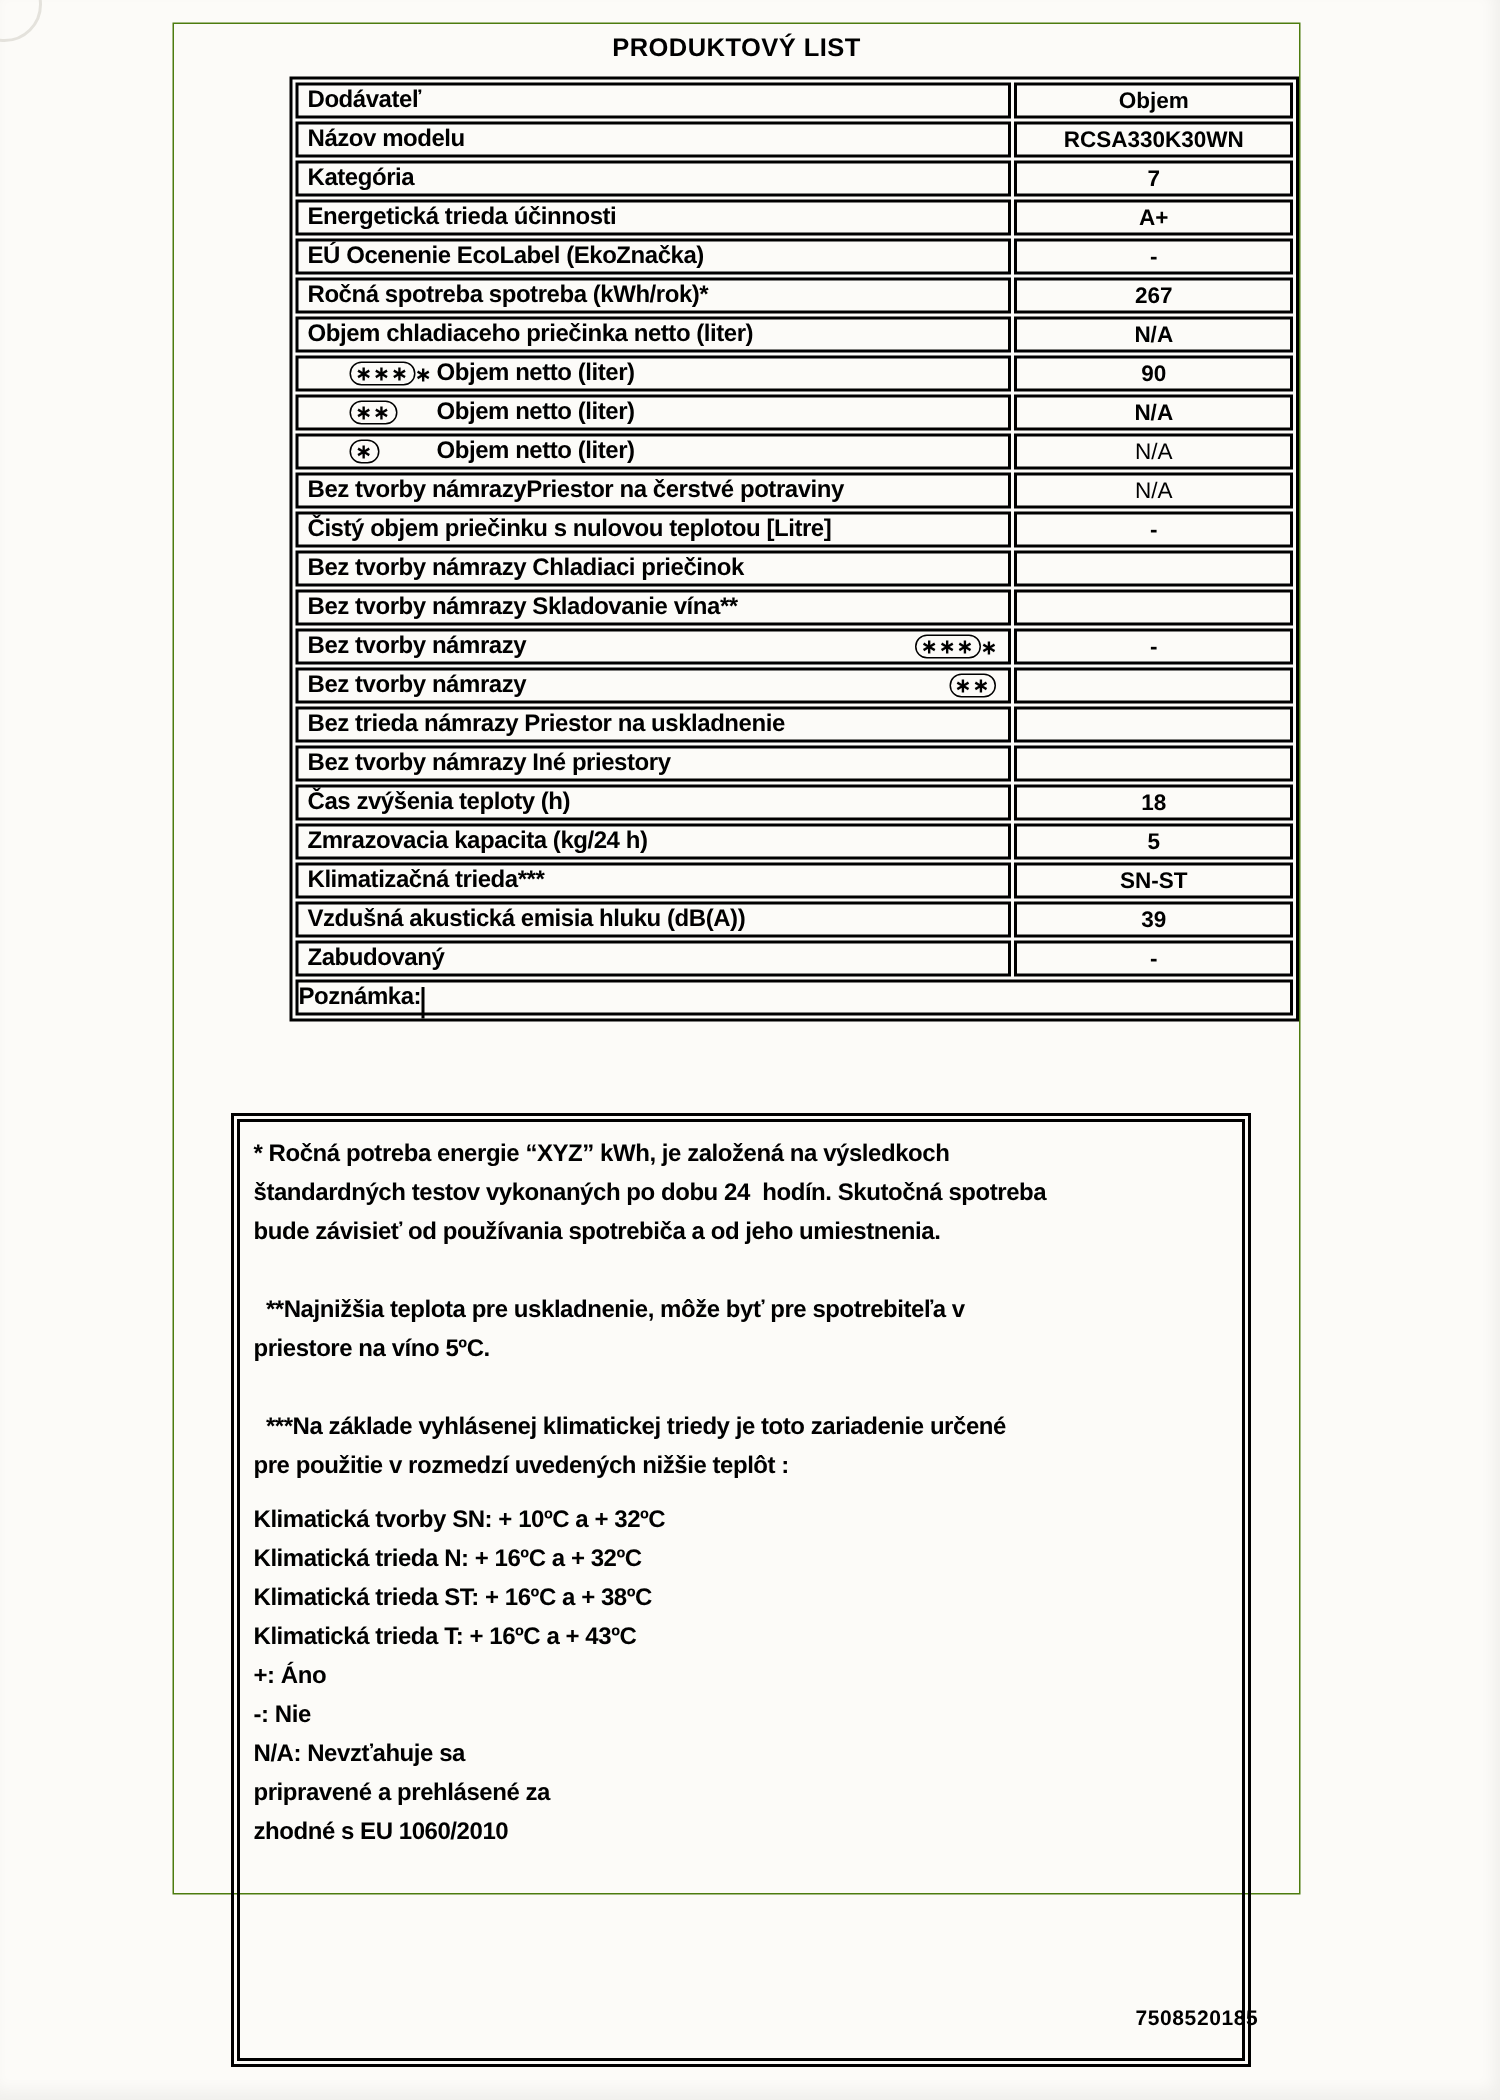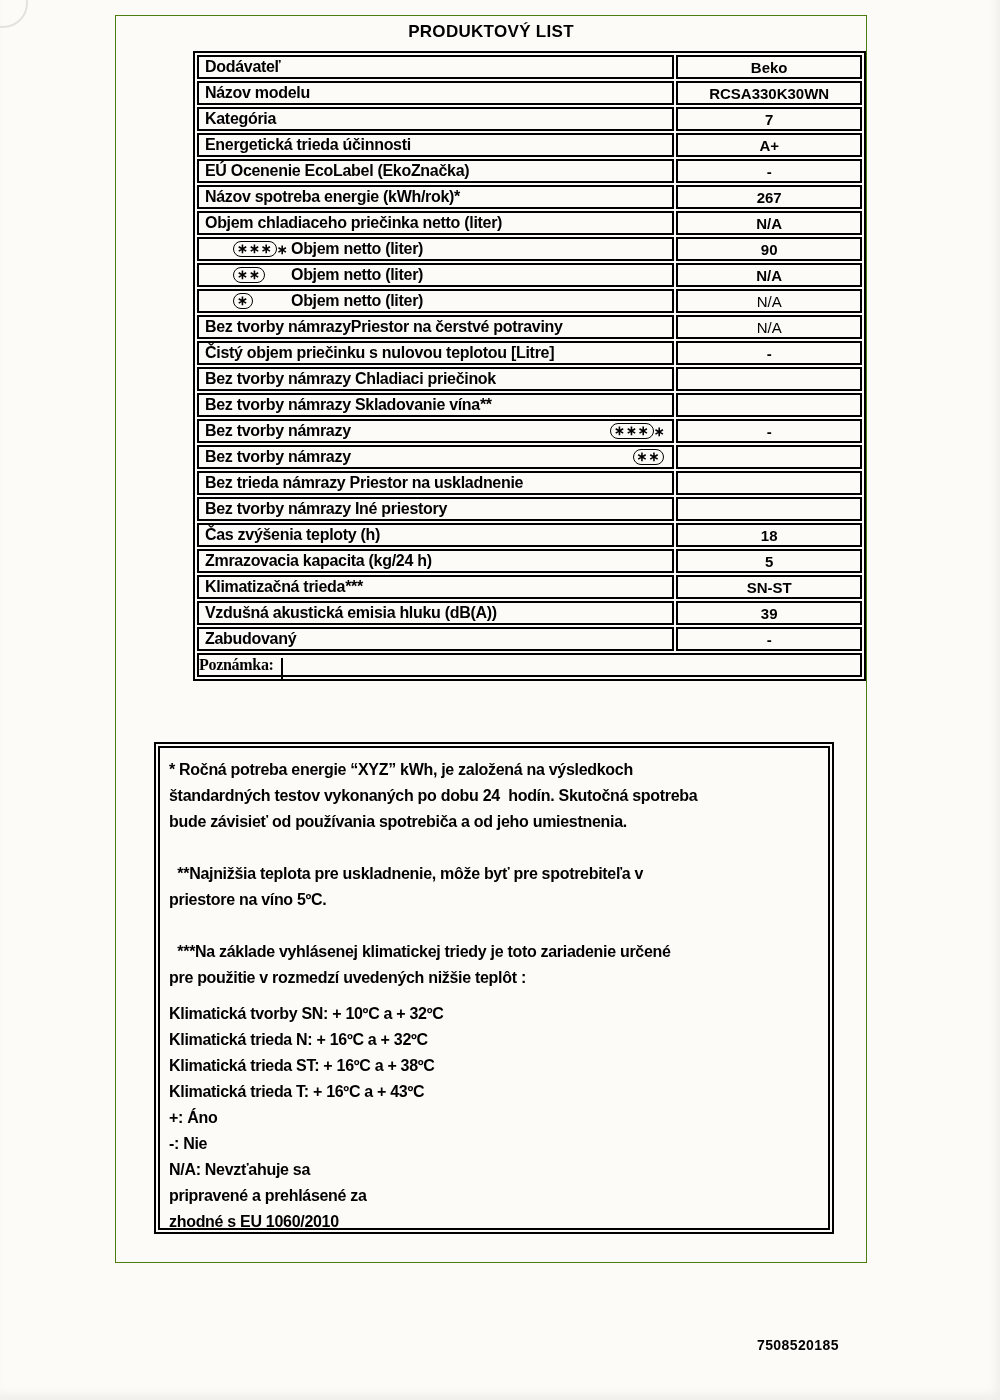--- a/index.html
+++ b/index.html
@@ -71,29 +71,28 @@
     font-size:13px; line-height:13px;
     font-weight:bold; letter-spacing:1px;
   }
   .star-out { font-size:13px; font-weight:bold; line-height:13px; }
   .star-right { margin-right:3px; }
   td.poz-cell {
     position:relative;
     height:26px;
     font-weight:bold; font-size:16px; letter-spacing:-0.3px;
     padding-left:6px;
-    font-family:Liberation Serif, serif;
   }
   .caret {
     position:absolute; left:82px; top:3px;
     width:2px; height:21px; background:#000;
   }
   .notes-box {
     position:absolute; left:38px; top:726px;
-    width:680px; height:492px;
+    width:680px; height:636px;
     border:2px solid #000;
     box-sizing:border-box;
   }
   .notes-inner {
     position:absolute; left:2px; top:2px; right:2px; bottom:2px;
     border:2px solid #000;
     padding:9px 4px 0 9px;
     overflow:hidden;
   }
   .note-line {
@@ -118,21 +117,21 @@
   <div class="outer-border">
     <div class="title">PRODUKTOVÝ LIST</div>
     <table class="spec">
       <tbody>
           <tr>
             <td class="label-cell">
               <div class="label-inner">
                 <span>Dodávateľ</span>
               </div>
             </td>
-            <td class="value-cell">Beko</td>
+            <td class="value-cell">Objem</td>
           </tr>
           <tr>
             <td class="label-cell">
               <div class="label-inner">
                 <span>Názov modelu</span>
               </div>
             </td>
             <td class="value-cell">RCSA330K30WN</td>
           </tr>
           <tr>
@@ -155,21 +154,21 @@
             <td class="label-cell">
               <div class="label-inner">
                 <span>EÚ Ocenenie EcoLabel (EkoZnačka)</span>
               </div>
             </td>
             <td class="value-cell">-</td>
           </tr>
           <tr>
             <td class="label-cell">
               <div class="label-inner">
-                <span>Názov spotreba energie (kWh/rok)*</span>
+                <span>Ročná spotreba spotreba (kWh/rok)*</span>
               </div>
             </td>
             <td class="value-cell">267</td>
           </tr>
           <tr>
             <td class="label-cell">
               <div class="label-inner">
                 <span>Objem chladiaceho priečinka netto (liter)</span>
               </div>
             </td>

